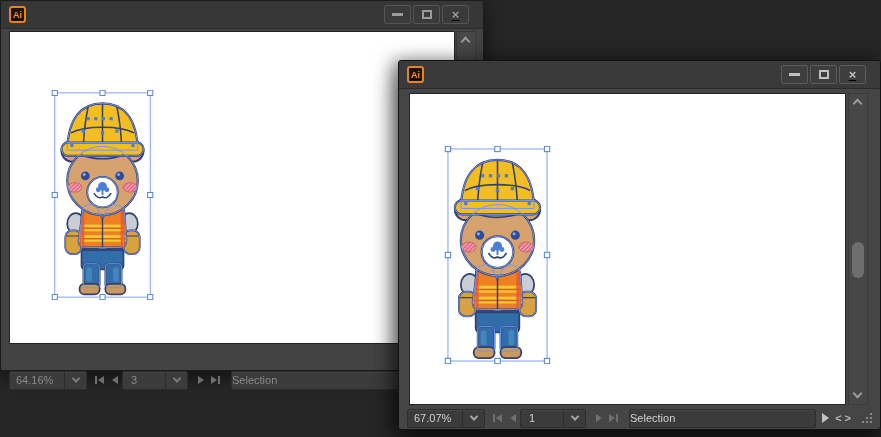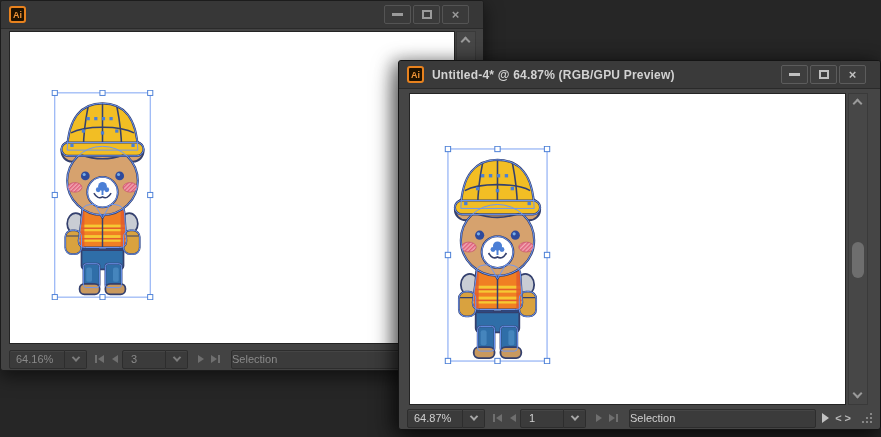--- a/index.html
+++ b/index.html
@@ -21,20 +21,21 @@
   }
   .ai-window.inactive { background:#434343; }
 
   .titlebar {
     position:absolute; left:0; top:0; right:0; height:28px;
     background:#3a3a3a;
     border-bottom:1px solid #2a2a2a;
     border-radius:2px 2px 0 0;
     display:flex; align-items:center;
     padding:0 8px;
+    text-decoration:underline;
   }
   .inactive .titlebar { background:#373737; }
 
   .ai-appicon {
     width:17px; height:17px; flex:0 0 17px;
     background:#201200;
     border:2px solid #E8821E;
     border-radius:3px;
     color:#F09437;
     font-size:9px; font-weight:700;
@@ -81,21 +82,21 @@
     position:absolute; left:3px; right:3px; height:36px;
     background:#6e6e6e; border-radius:7px;
   }
 
   
   .statusbar {
     position:absolute; height:22px;
     display:flex; align-items:center; gap:0;
     font-size:11px; color:#d0d0d0;
   }
-  .inactive .statusbar { color:#8a8a8a; }
+  .inactive .statusbar { color:#8a8a8a;margin-top:21px; }
   .sbox {
     height:19px; background:#3b3b3b;
     border:1px solid #2d2d2d;
     box-shadow:inset 0 1px 0 rgba(255,255,255,.05);
     display:flex; align-items:center;
   }
   .zoombox { width:56px; padding-left:6px; border-radius:2px 0 0 2px; }
   .chevbox { width:22px; justify-content:center; border-left:none; border-radius:0 2px 2px 0; margin-right:5px; }
   .abox    { width:44px; padding-left:8px; border-radius:2px 0 0 2px; }
   .selbox  { flex:1; justify-content:flex-start; margin-left:8px; border-radius:2px; }
@@ -294,21 +295,20 @@
     </span>
   </div>
 </div>
 
 <div class="ai-window" style="left:398px; top:60px; width:483px; height:370px; border-color:#141414; box-shadow:0 10px 26px rgba(0,0,0,.65), -6px 0 16px rgba(0,0,0,.35);">
 
   <div class="titlebar">
     <span class="ai-appicon">
       <span>Ai</span>
     </span>
-    <span class="title-text">Untitled-4* @ 64.87% (RGB/GPU Preview)</span>
     <span class="winbtns">
       <span class="wbtn">
           <i class="glyph-min"></i>
         </span>
       <span class="wbtn">
           <i class="glyph-max"></i>
         </span>
       <span class="wbtn">
           <span class="glyph-close">×</span>
         </span>
@@ -326,21 +326,21 @@
         <i></i>
       </span>
     <span class="vs-thumb" style="top:148px;"></span>
     <span class="vs-chev vs-down">
         <i></i>
       </span>
   </div>
 
   <div class="statusbar" style="left:8px; right:6px; top:346px;">
     <span class="sbox zoombox">
-      <span>64.87%</span>
+      <span>67.07%</span>
     </span>
     <span class="sbox chevbox">
         <i class="chev-down"></i>
       </span>
     <span class="navbtn">
         <i class="navbar"></i>
         <i class="tri-l"></i>
       </span>
     <span class="navbtn">
         <i class="tri-l"></i>

